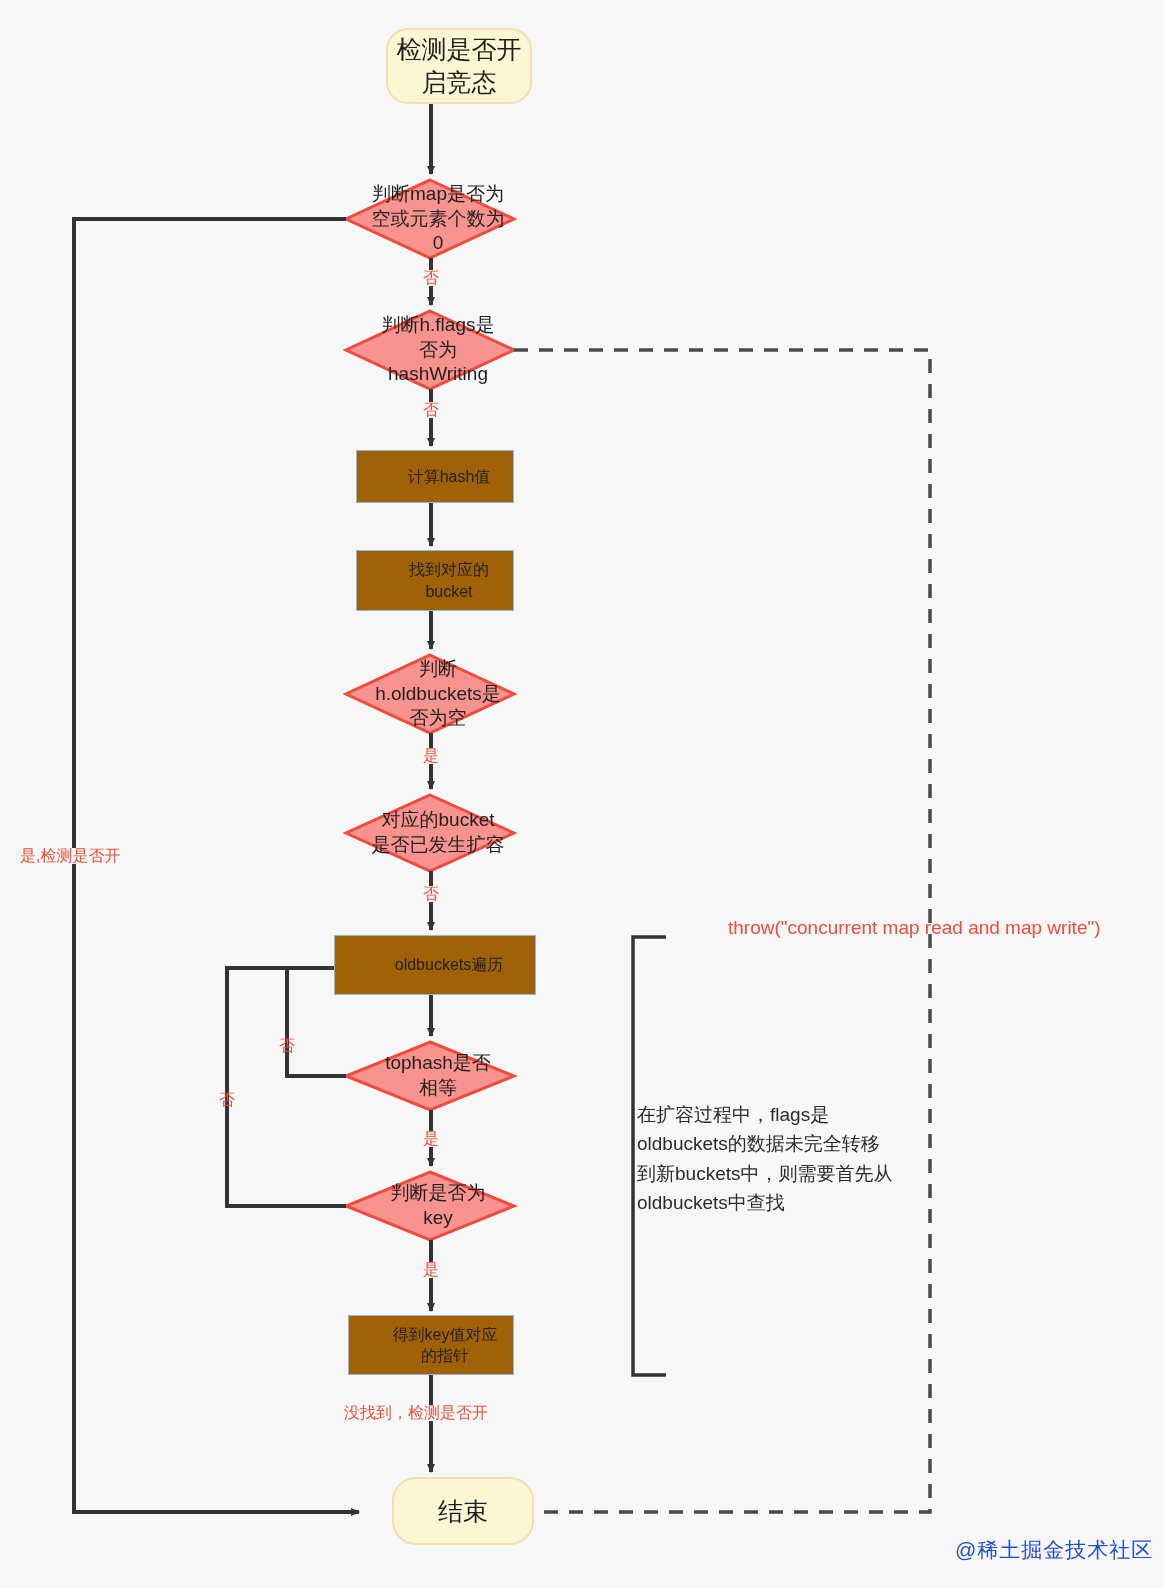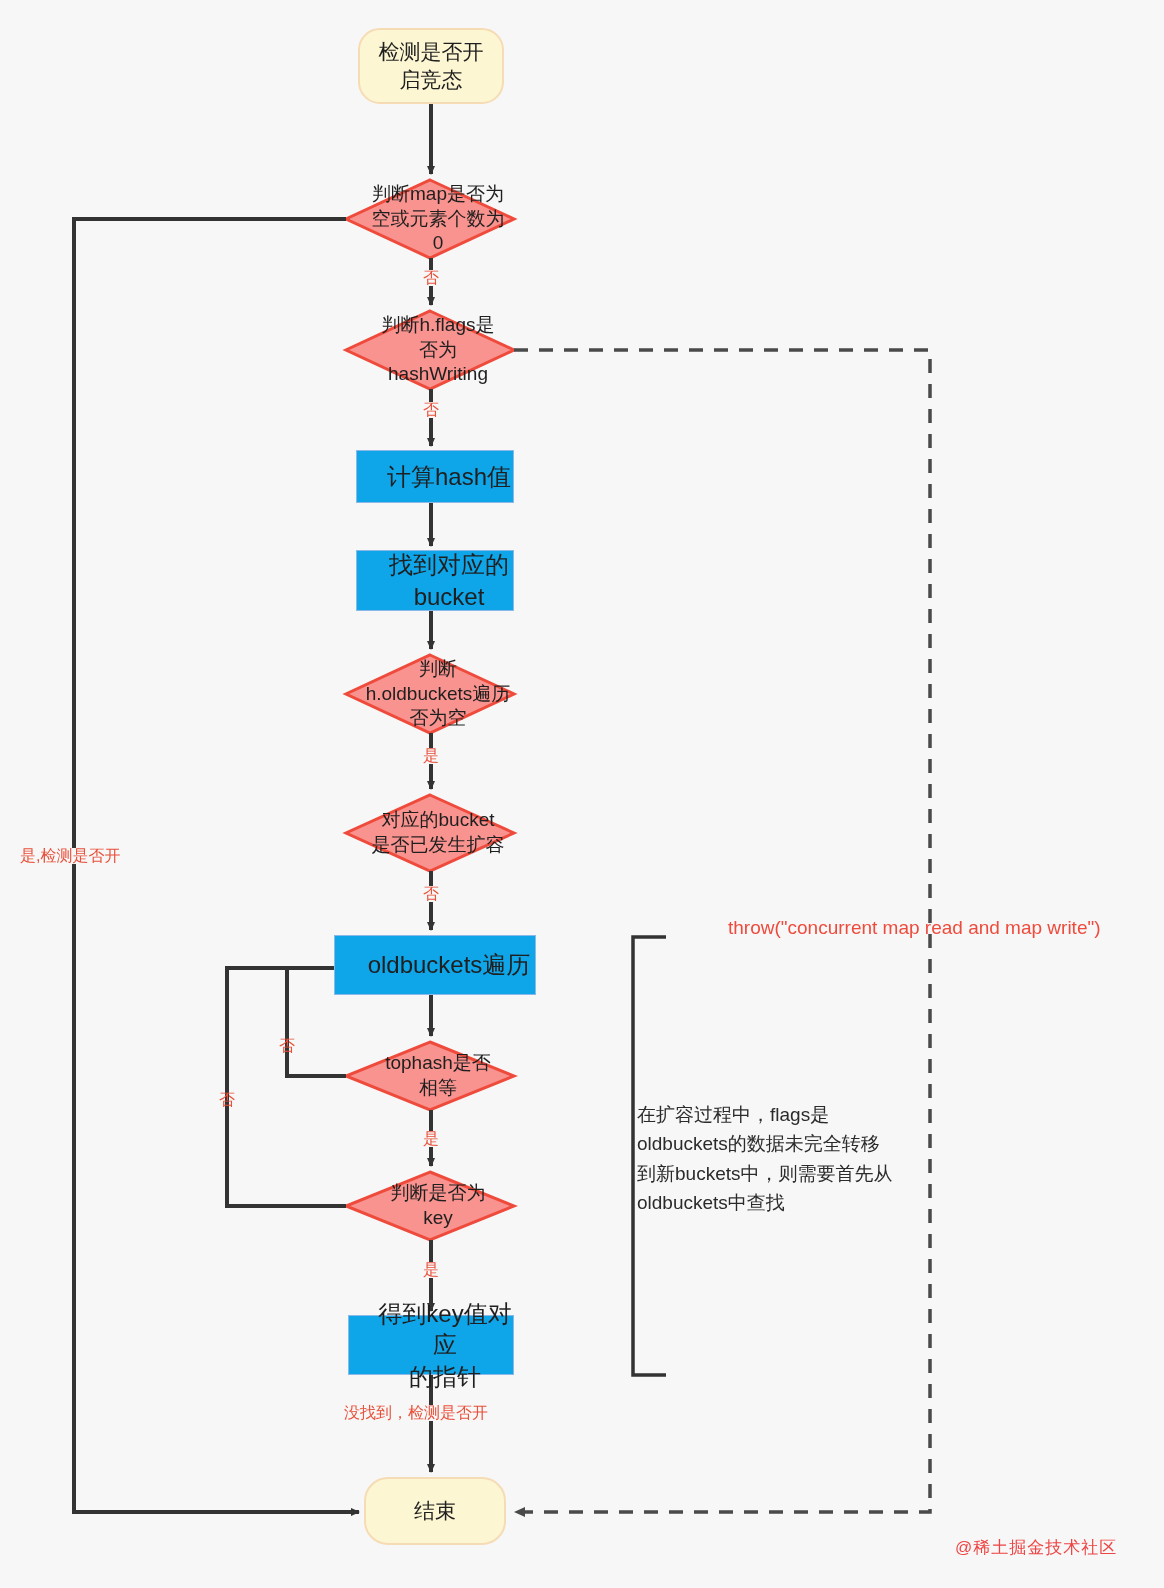--- a/index.html
+++ b/index.html
@@ -30,26 +30,27 @@
     text-align: center;
     color: #1f1f1f;
     line-height: 1.32;
     white-space: pre-line;
     z-index: 3;
   }
   .terminal {
     background: #fdf6d3;
     border: 2px solid #f6dcb4;
     border-radius: 22px;
-    font-size: 21px;
+    font-size: 25px;
+    margin-left: 28px;
   }
   .process {
-    background: #0ea5e9;
+    background: #a16207;
     border: 1.5px solid #8ab9e8;
-    font-size: 24px;
+    font-size: 16px;
     padding-left: 28px;
   }
   .decision-wrap {
     position: absolute;
     z-index: 2;
   }
   .decision-label {
     position: absolute;
     left: 8px;
     top: 0;
@@ -84,22 +85,22 @@
   .annot-red {
     color: #ef4b3c;
     font-size: 19px;
   }
   .annot-dark {
     color: #2b2b2b;
     font-size: 19px;
   }
   .watermark {
     position: absolute;
-    color: #ef4444;
-    font-size: 17px;
+    color: #1d4ed8;
+    font-size: 21px;
     z-index: 5;
     letter-spacing: 1px;
   }
 </style>
 </head>
 <body>
 
 <svg id="canvas" viewBox="0 0 1164 1588">
   <defs>
     <marker id="arrow" markerWidth="10" markerHeight="10" refX="8" refY="4" orient="auto" markerUnits="userSpaceOnUse">
@@ -161,21 +162,21 @@
   <span>计算hash值</span>
 </div>
 
 <div class="node process" style="left:356px; top:550px; width:158px; height:61px;justify-content:center;">
   <span>找到对应的
 bucket</span>
 </div>
 
 <div class="decision-wrap" style="left:346px; top:655px; width:168px; height:78px;">
   <span class="decision-label">判断
-h.oldbuckets遍历
+h.oldbuckets是
 否为空</span>
 </div>
 
 <div class="decision-wrap" style="left:346px; top:795px; width:168px; height:76px;">
   <span class="decision-label">对应的bucket
 是否已发生扩容</span>
 </div>
 
 <div class="node process" style="left:334px; top:935px; width:202px; height:60px;">
   <span>oldbuckets遍历</span>

